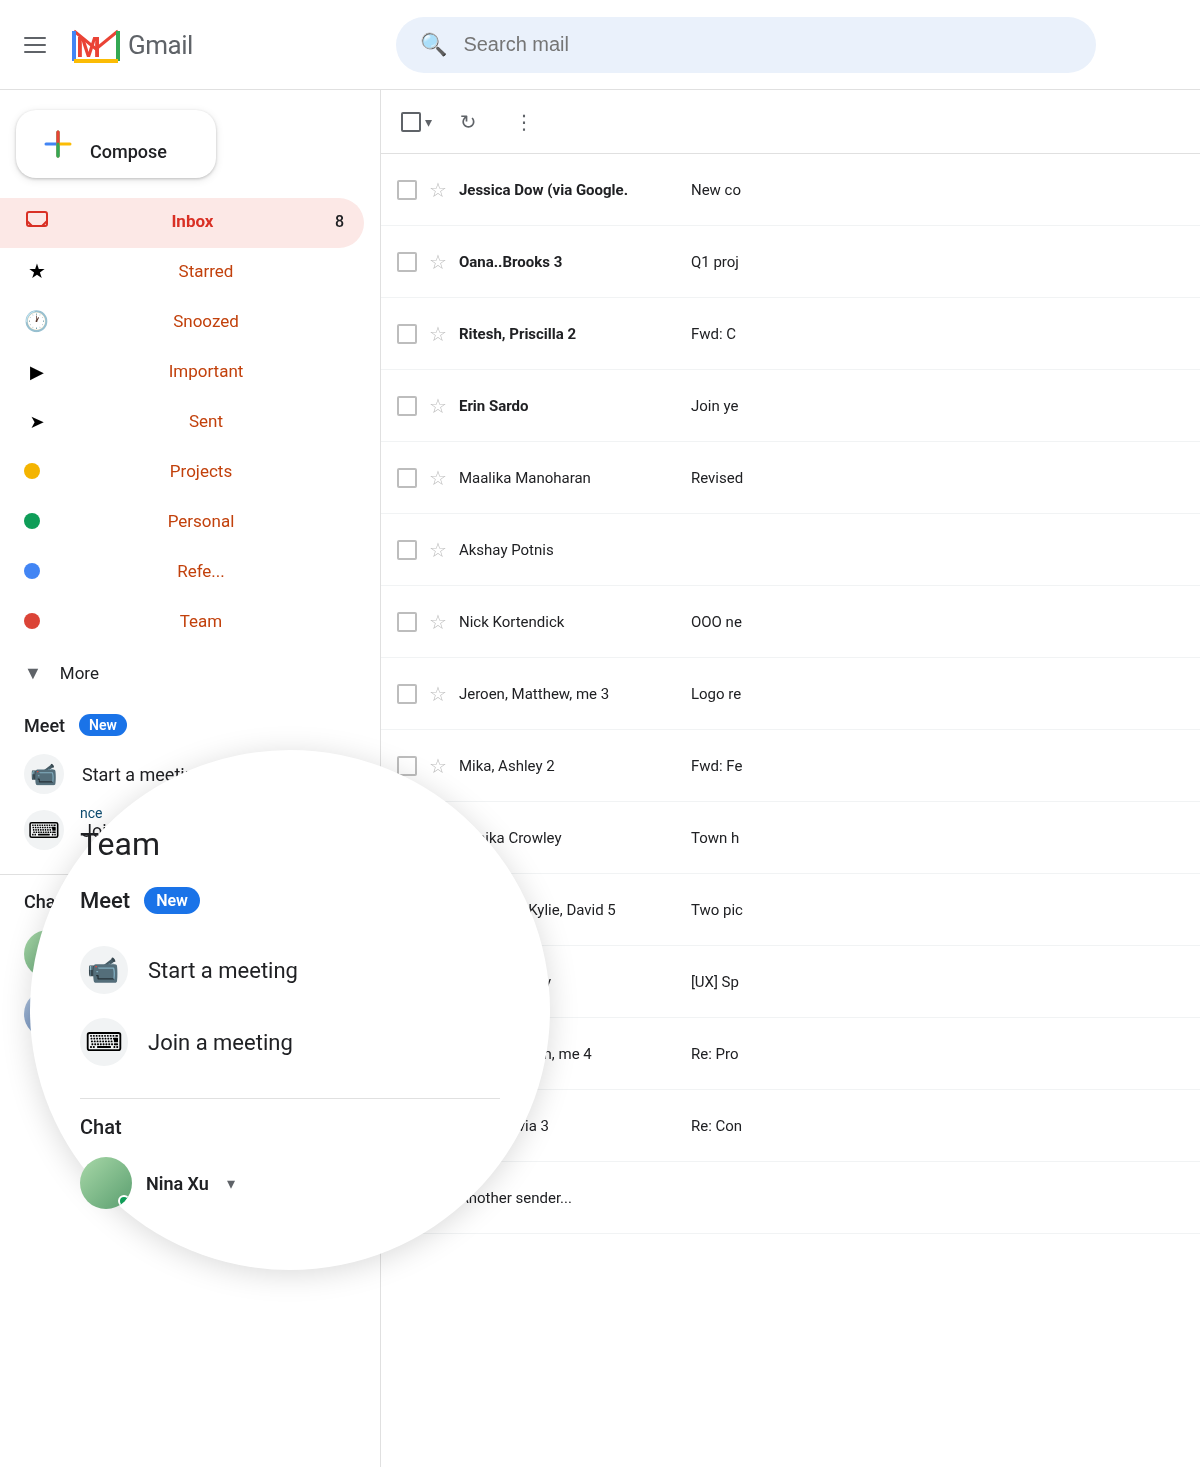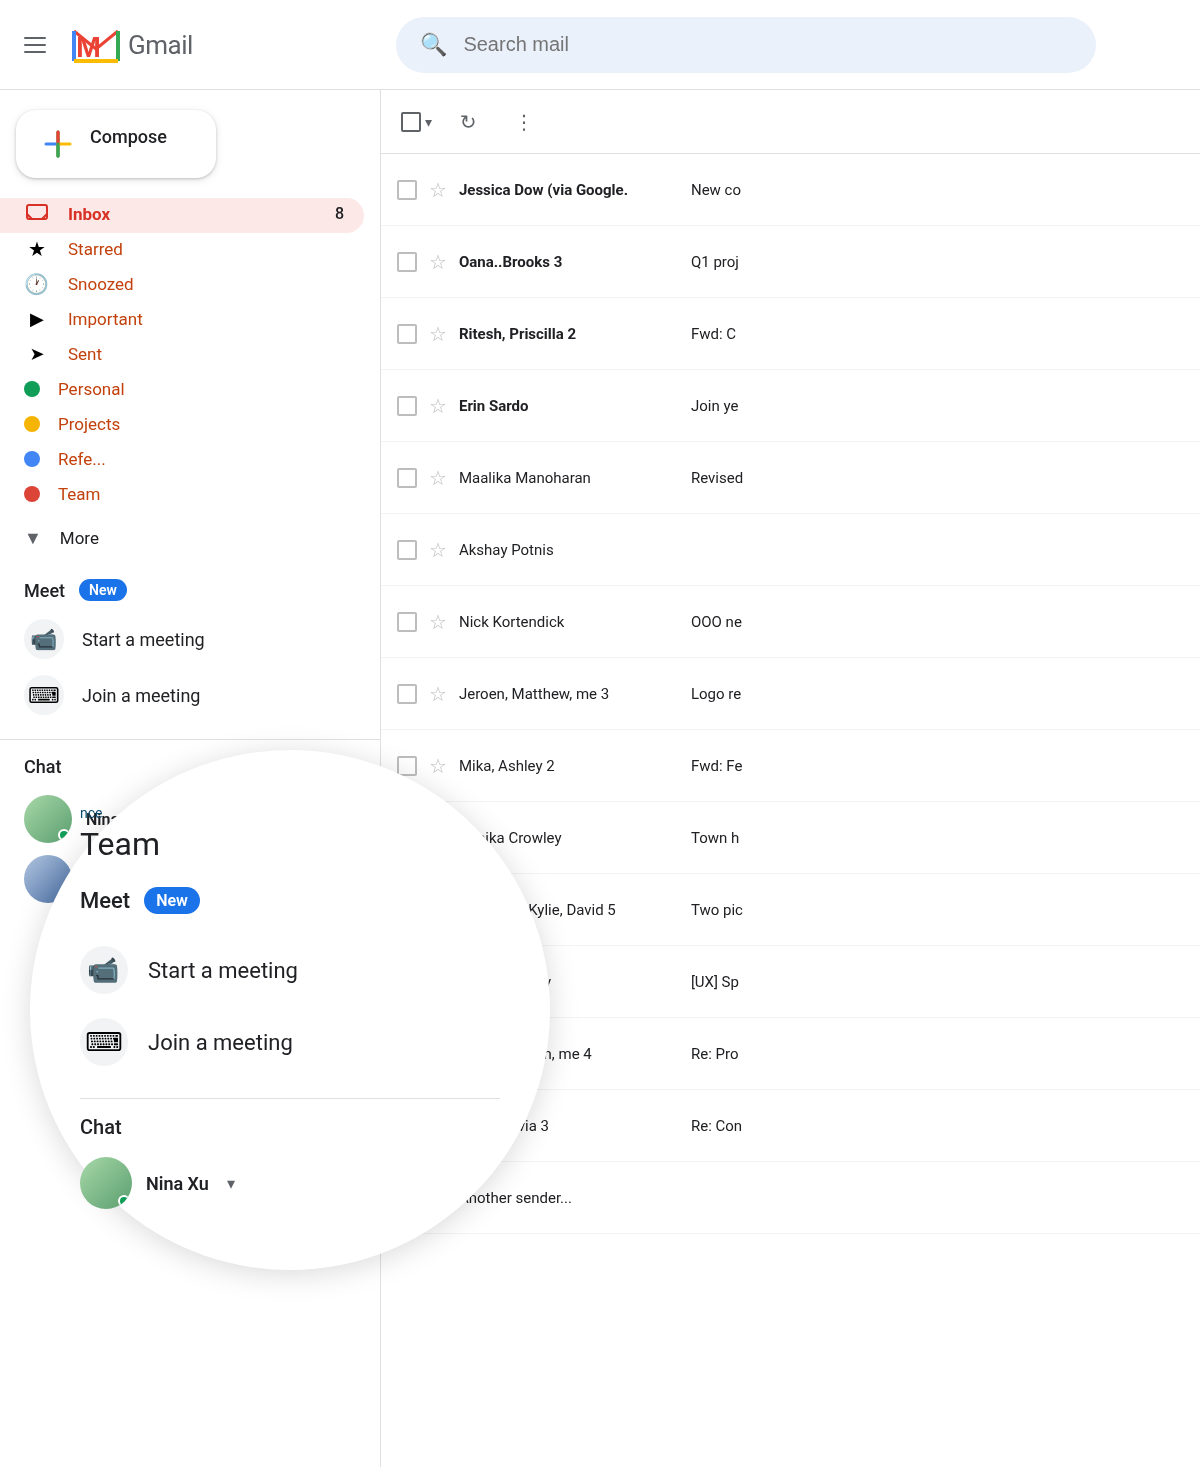--- a/index.html
+++ b/index.html
@@ -94,21 +94,21 @@
       width: 380px;
       flex-shrink: 0;
       padding-top: 12px;
       background: #fff;
       overflow-y: auto;
       position: relative;
       z-index: 5;
     }
     .compose-btn {
       display: flex;
-      align-items: flex-start;
+      align-items: flex-end;
       gap: 14px;
       margin: 8px 16px 20px 16px;
       padding: 16px 24px;
       background: #fff;
       border-radius: 20px;
       box-shadow: 0 1px 3px rgba(0,0,0,0.2), 0 2px 8px rgba(0,0,0,0.1);
       cursor: pointer;
       width: 200px;
     }
     .compose-plus {
@@ -122,22 +122,23 @@
       font-weight: 500;
     }
 
     .nav-item {
       display: flex;
       align-items: center;
       padding: 2px 20px 6px 24px;
       border-radius: 0 30px 30px 0;
       cursor: pointer;
       margin-right: 16px;
-      height: 35px;
+      height: 50px;
       gap: 18px;
+      text-align: center;
     }
     .nav-item.active {
       background: #fce8e6;
     }
     .nav-icon {
       width: 26px;
       height: 26px;
       display: flex;
       align-items: center;
       justify-content: center;
@@ -518,26 +519,26 @@
       <span class="nav-icon" style="font-size:18px;">▶</span>
       <span class="nav-label">Important</span>
     </div>
 
     <div class="nav-item">
       <span class="nav-icon" style="font-size:18px;">➤</span>
       <span class="nav-label">Sent</span>
     </div>
 
     <div class="nav-item">
+      <span class="label-dot" style="background:#f4b400;"></span>
+      <span class="nav-label">Projects</span>
+    </div>
+    <div class="nav-item">
       <span class="label-dot" style="background:#0f9d58;"></span>
       <span class="nav-label">Personal</span>
-    </div>
-    <div class="nav-item">
-      <span class="label-dot" style="background:#f4b400;"></span>
-      <span class="nav-label">Projects</span>
     </div>
     <div class="nav-item">
       <span class="label-dot" style="background:#4285f4;"></span>
       <span class="nav-label">Refe...</span>
     </div>
     <div class="nav-item">
       <span class="label-dot" style="background:#db4437;"></span>
       <span class="nav-label">Team</span>
     </div>
 

